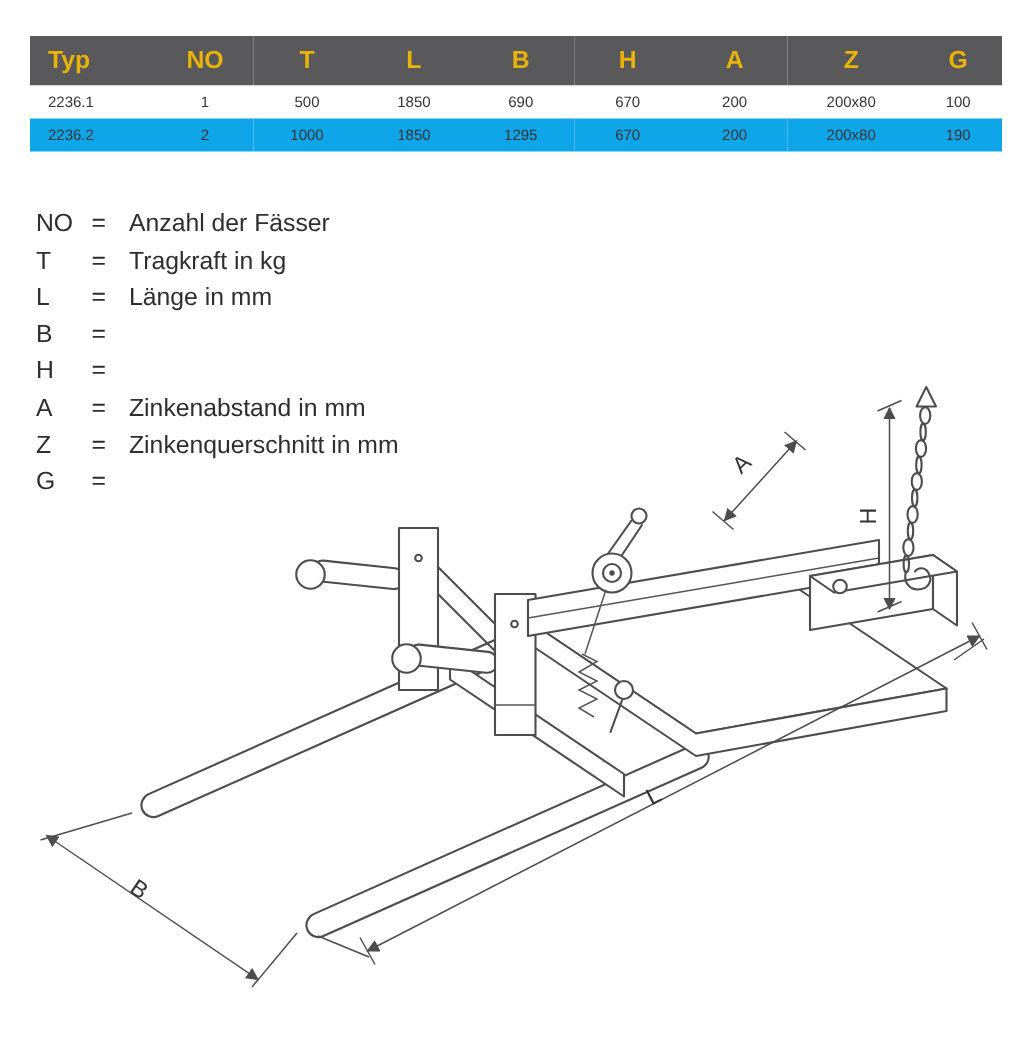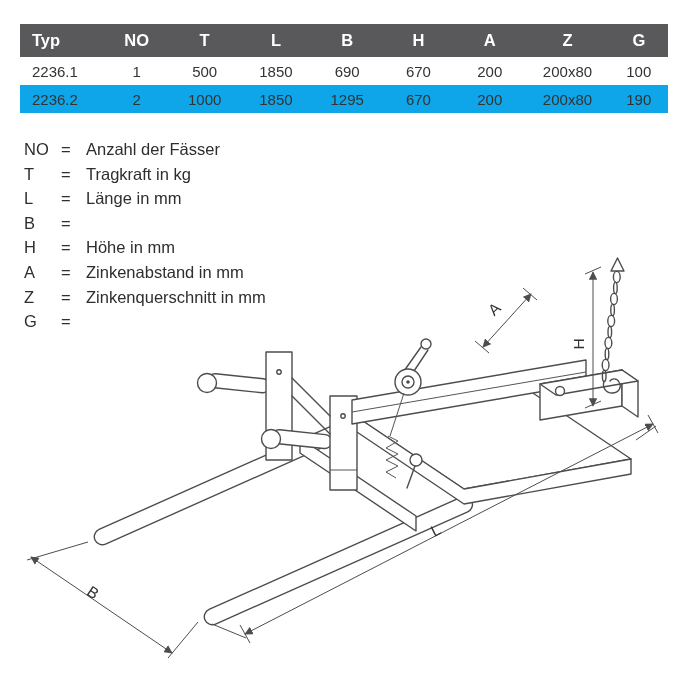--- a/index.html
+++ b/index.html
@@ -6,25 +6,25 @@
   body{
     width:684px;height:700px;position:relative;background:#ffffff;
     font-family:"Liberation Sans",sans-serif;color:#333;overflow:hidden;
   }
   
   .spec-table{
     position:absolute;top:24px;left:20px;width:648px;
     border-collapse:collapse;table-layout:fixed;
   }
   .spec-table th{
-    background:#59595b;color:#ffffff;font-size:16.5px;font-weight:700;
+    background:#59595b;color:#eab308;font-size:16.5px;font-weight:700;
     padding:7px 5px;text-align:center;
   }
   .spec-table td{
-    font-size:15px;color:#333;padding:5.5px 4px;text-align:center;
+    font-size:10px;color:#333;padding:5.5px 4px;text-align:center;
     background:#fff;
   }
   .spec-table tbody tr.row-alt td{background:#0ea5e9;}
   .spec-table th:first-child,.spec-table td:first-child{
     text-align:left;padding-left:12px;
   }
   
   .legend{position:absolute;top:137px;left:24px;}
   .legend-row{display:flex;font-size:16.5px;line-height:24.6px;color:#2e2e2e;}
   .legend-abbr{width:37px;}
@@ -110,21 +110,20 @@
     <span class="legend-eq">=</span>
     <span class="legend-desc">Länge in mm</span>
   </div>
   <div class="legend-row">
     <span class="legend-abbr">B</span>
     <span class="legend-eq">=</span>
   </div>
   <div class="legend-row">
     <span class="legend-abbr">H</span>
     <span class="legend-eq">=</span>
-    <span class="legend-desc">Höhe in mm</span>
   </div>
   <div class="legend-row">
     <span class="legend-abbr">A</span>
     <span class="legend-eq">=</span>
     <span class="legend-desc">Zinkenabstand in mm</span>
   </div>
   <div class="legend-row">
     <span class="legend-abbr">Z</span>
     <span class="legend-eq">=</span>
     <span class="legend-desc">Zinkenquerschnitt in mm</span>

